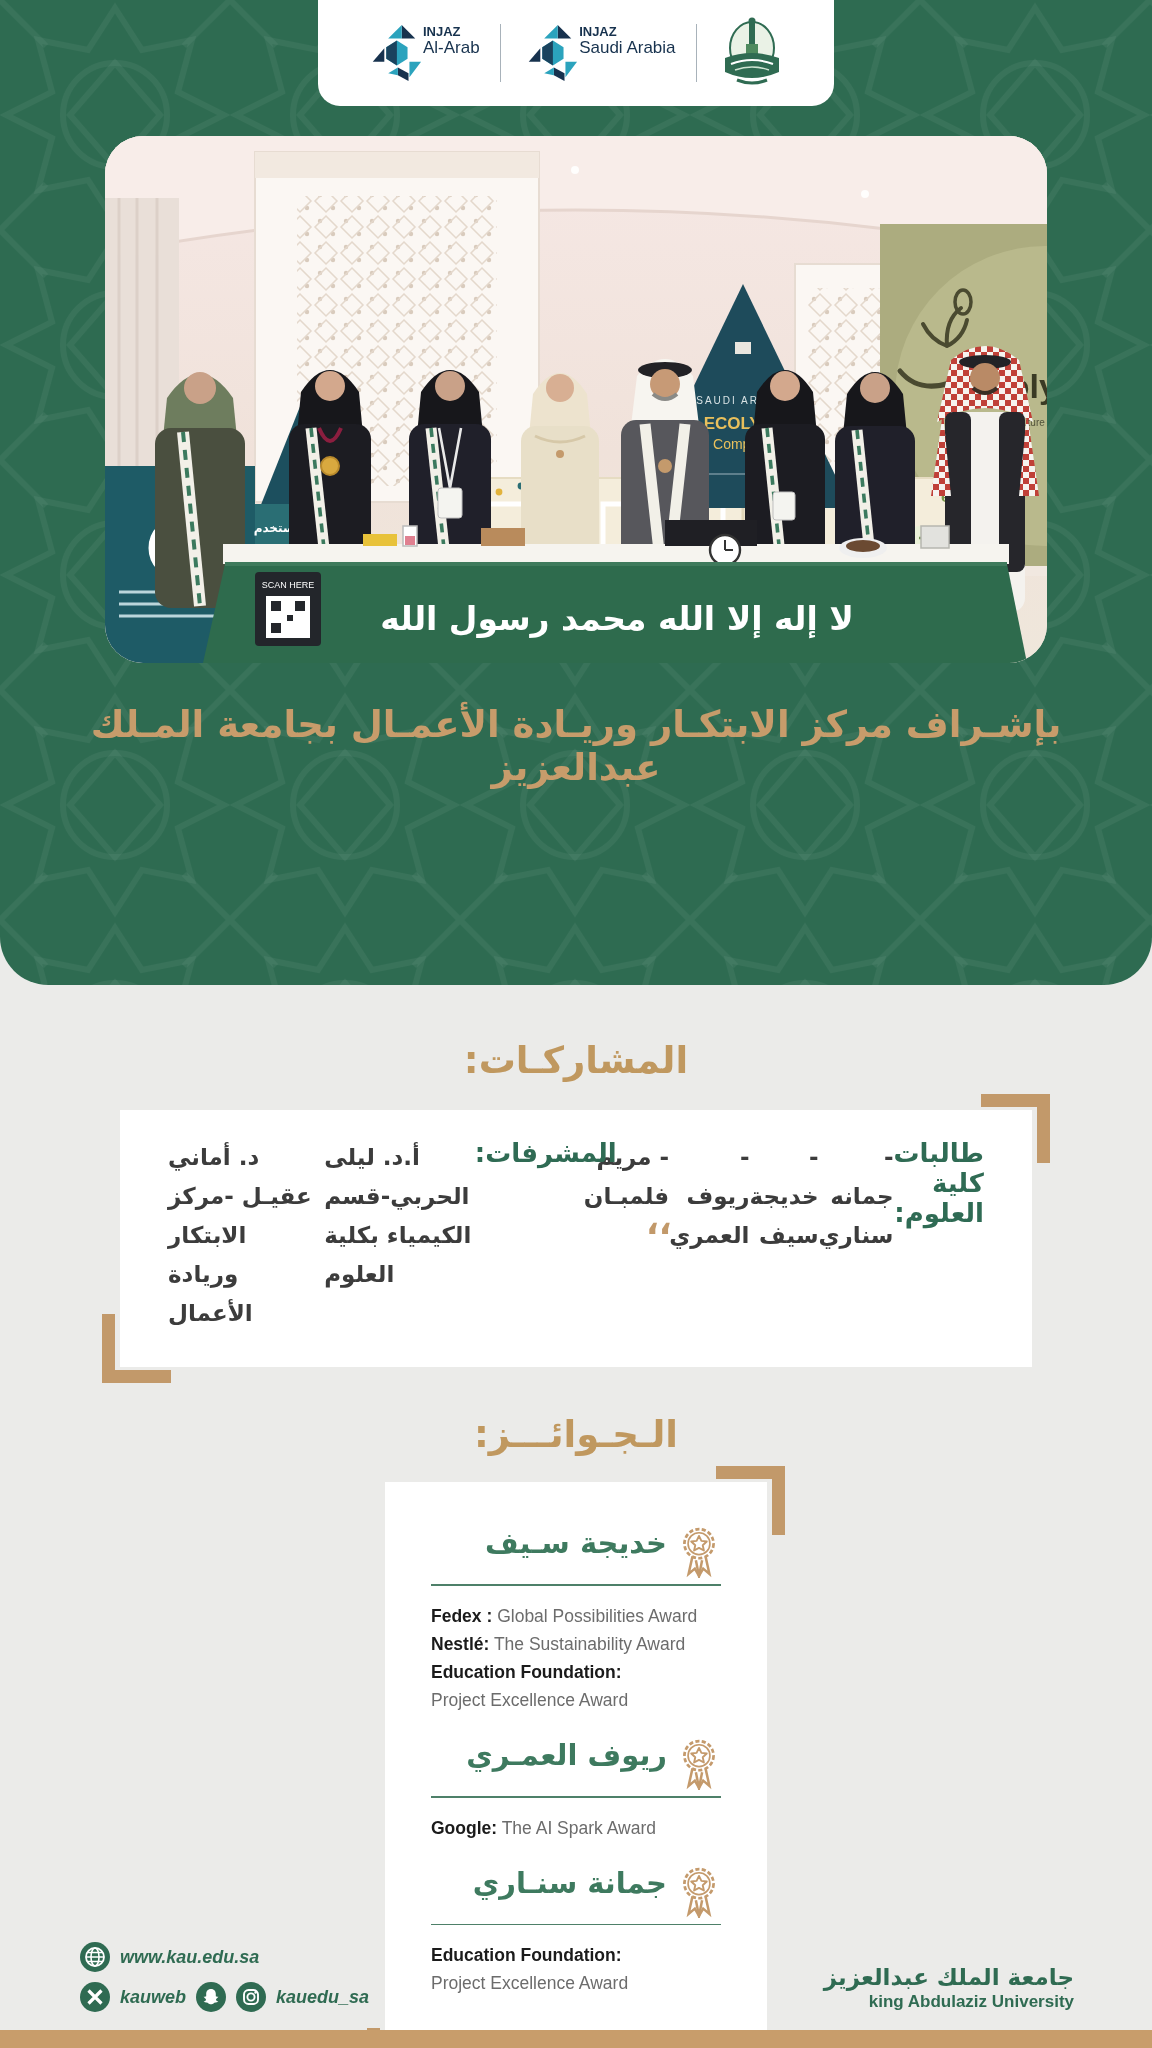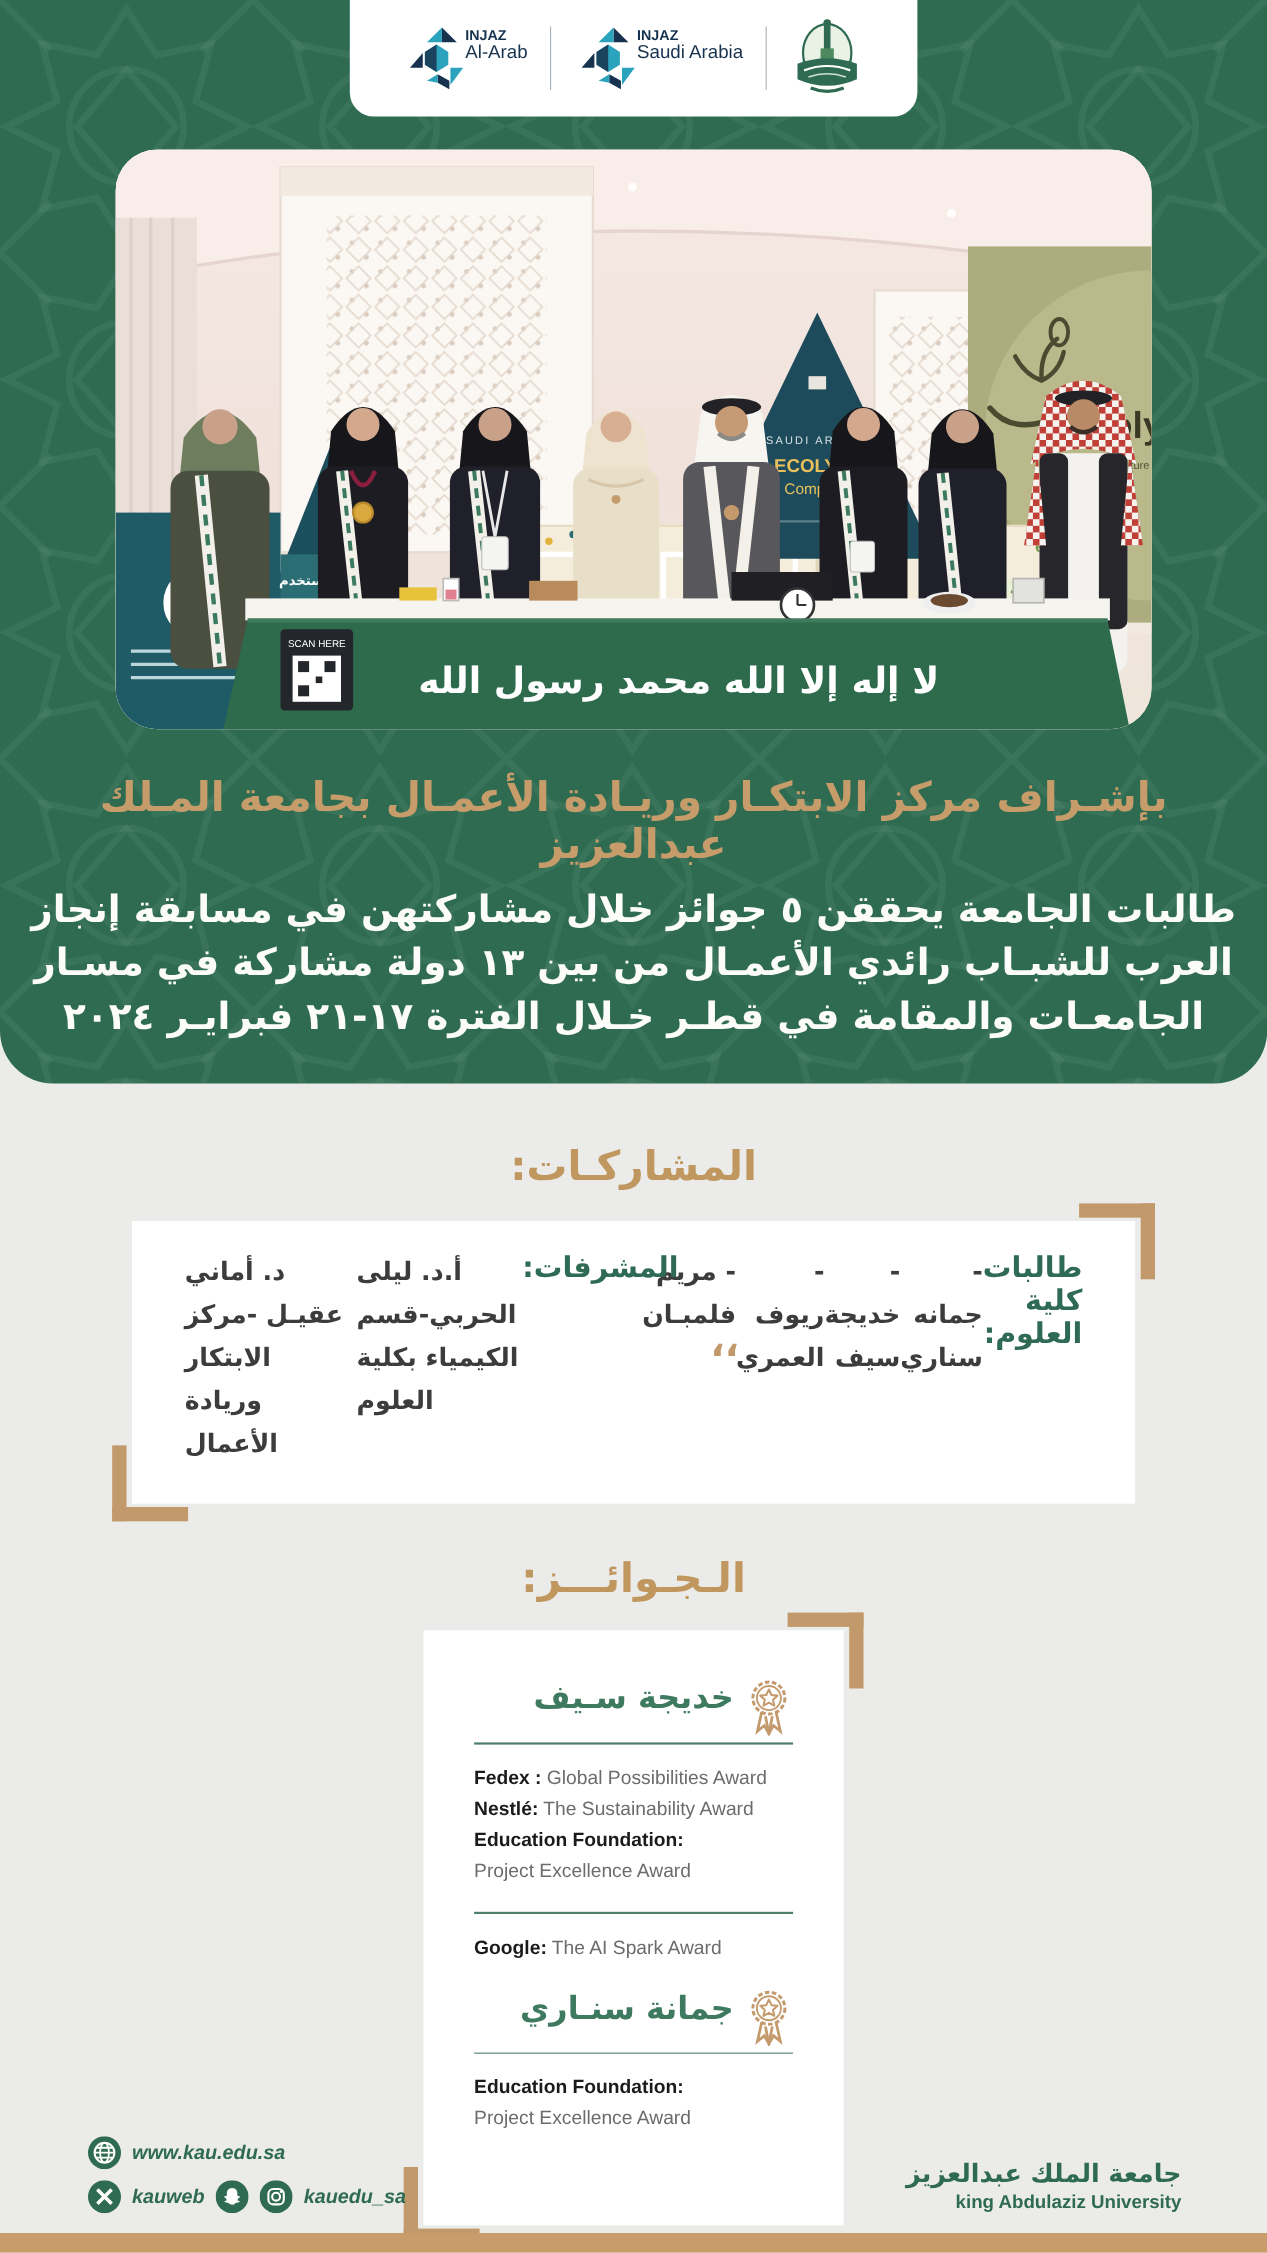--- a/index.html
+++ b/index.html
@@ -390,25 +390,20 @@
           <rect x="166" y="465" width="10" height="10" fill="#23262B"></rect>
           <rect x="190" y="465" width="10" height="10" fill="#23262B"></rect>
           <rect x="166" y="487" width="10" height="10" fill="#23262B"></rect>
           <rect x="182" y="479" width="6" height="6" fill="#23262B"></rect>
         </g>
       </g>
     </svg>
   </div>
 
   <div class="gold-heading">بإشـراف مركز الابتكـار وريـادة الأعمـال بجامعة المـلك عبدالعزيز</div>
-  <div class="hero-par">
-    <div>طالبات الجامعة يحققن ٥ جوائز خلال مشاركتهن في مسابقة إنجاز</div>
-    <div>العرب للشبـاب رائدي الأعمـال من بين ١٣ دولة مشاركة في مسـار</div>
-    <div>الجامعـات والمقامة في قطـر خـلال الفترة ١٧-٢١ فبرايـر ٢٠٢٤</div>
-  </div>
 </div>
 
 <div class="section-heading participants-heading">المشاركـات:</div>
 
 <div class="card participants-card">
   <div class="bracket bracket-tr"></div>
   <div class="bracket bracket-bl"></div>
 
   <div class="pcol pcol-students">
     <div class="pcol-title">طالبات كلية العلوم:</div>
@@ -449,20 +444,26 @@
     <div class="award-rule"></div>
     <div class="award-lines">
       <div><b>Fedex :</b> <span>Global Possibilities Award</span></div>
       <div><b>Nestlé:</b> <span>The Sustainability Award</span></div>
       <div><b>Education Foundation:</b><span></span></div>
       <div><b></b><span>Project Excellence Award</span></div>
     </div>
   </div>
 
   <div class="award-entry">
+    <div class="award-name-row">
+      <svg class="medal">
+          <use href="#medal-icon"></use>
+        </svg>
+      <div class="award-name">ريوف العمـري</div>
+    </div>
     <div class="award-rule"></div>
     <div class="award-lines">
       <div><b>Google:</b> <span>The AI Spark Award</span></div>
     </div>
   </div>
 
   <div class="award-entry">
     <div class="award-name-row">
       <svg class="medal">
           <use href="#medal-icon"></use>

